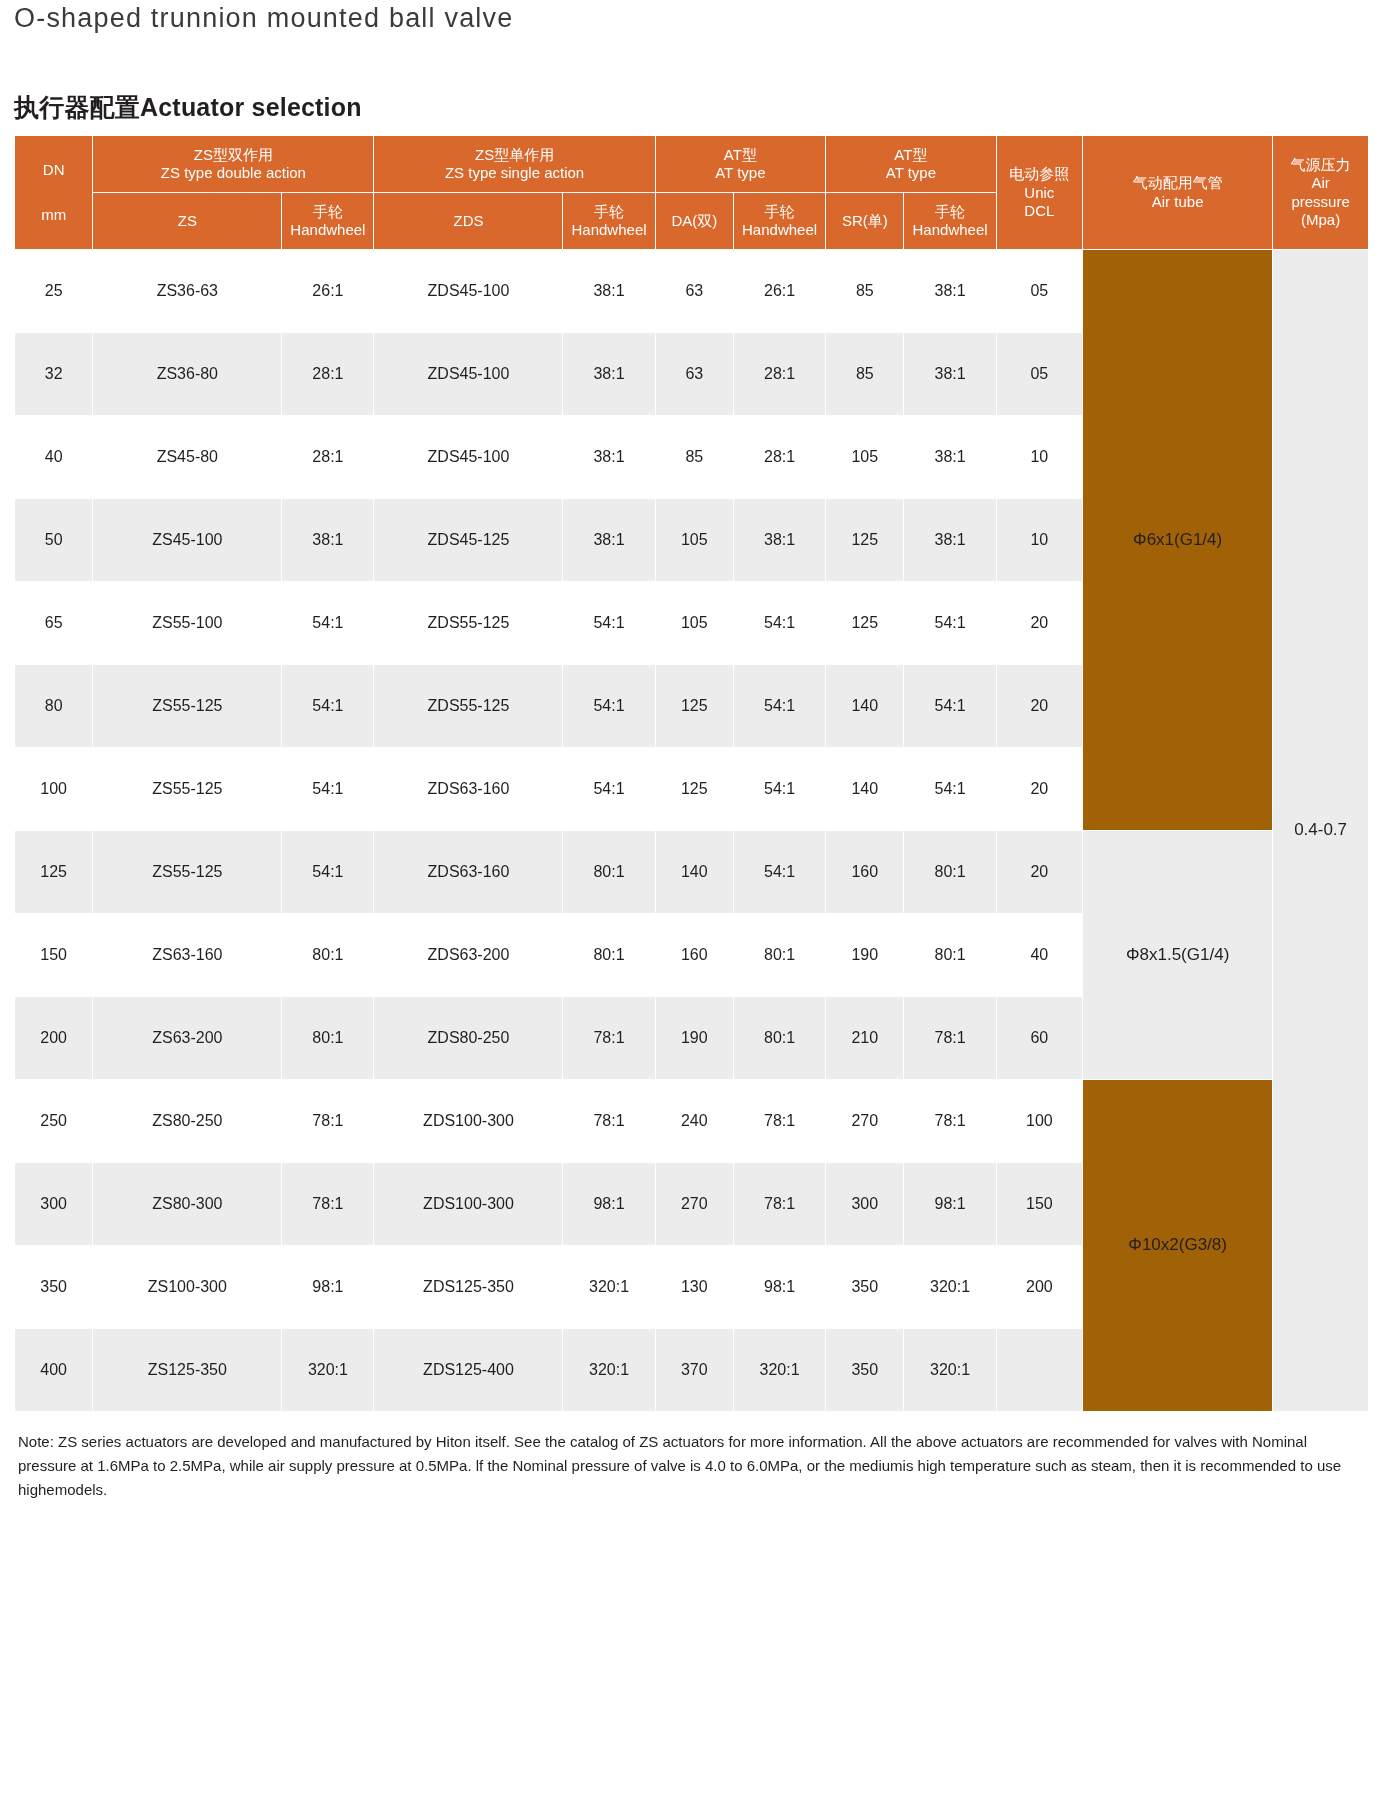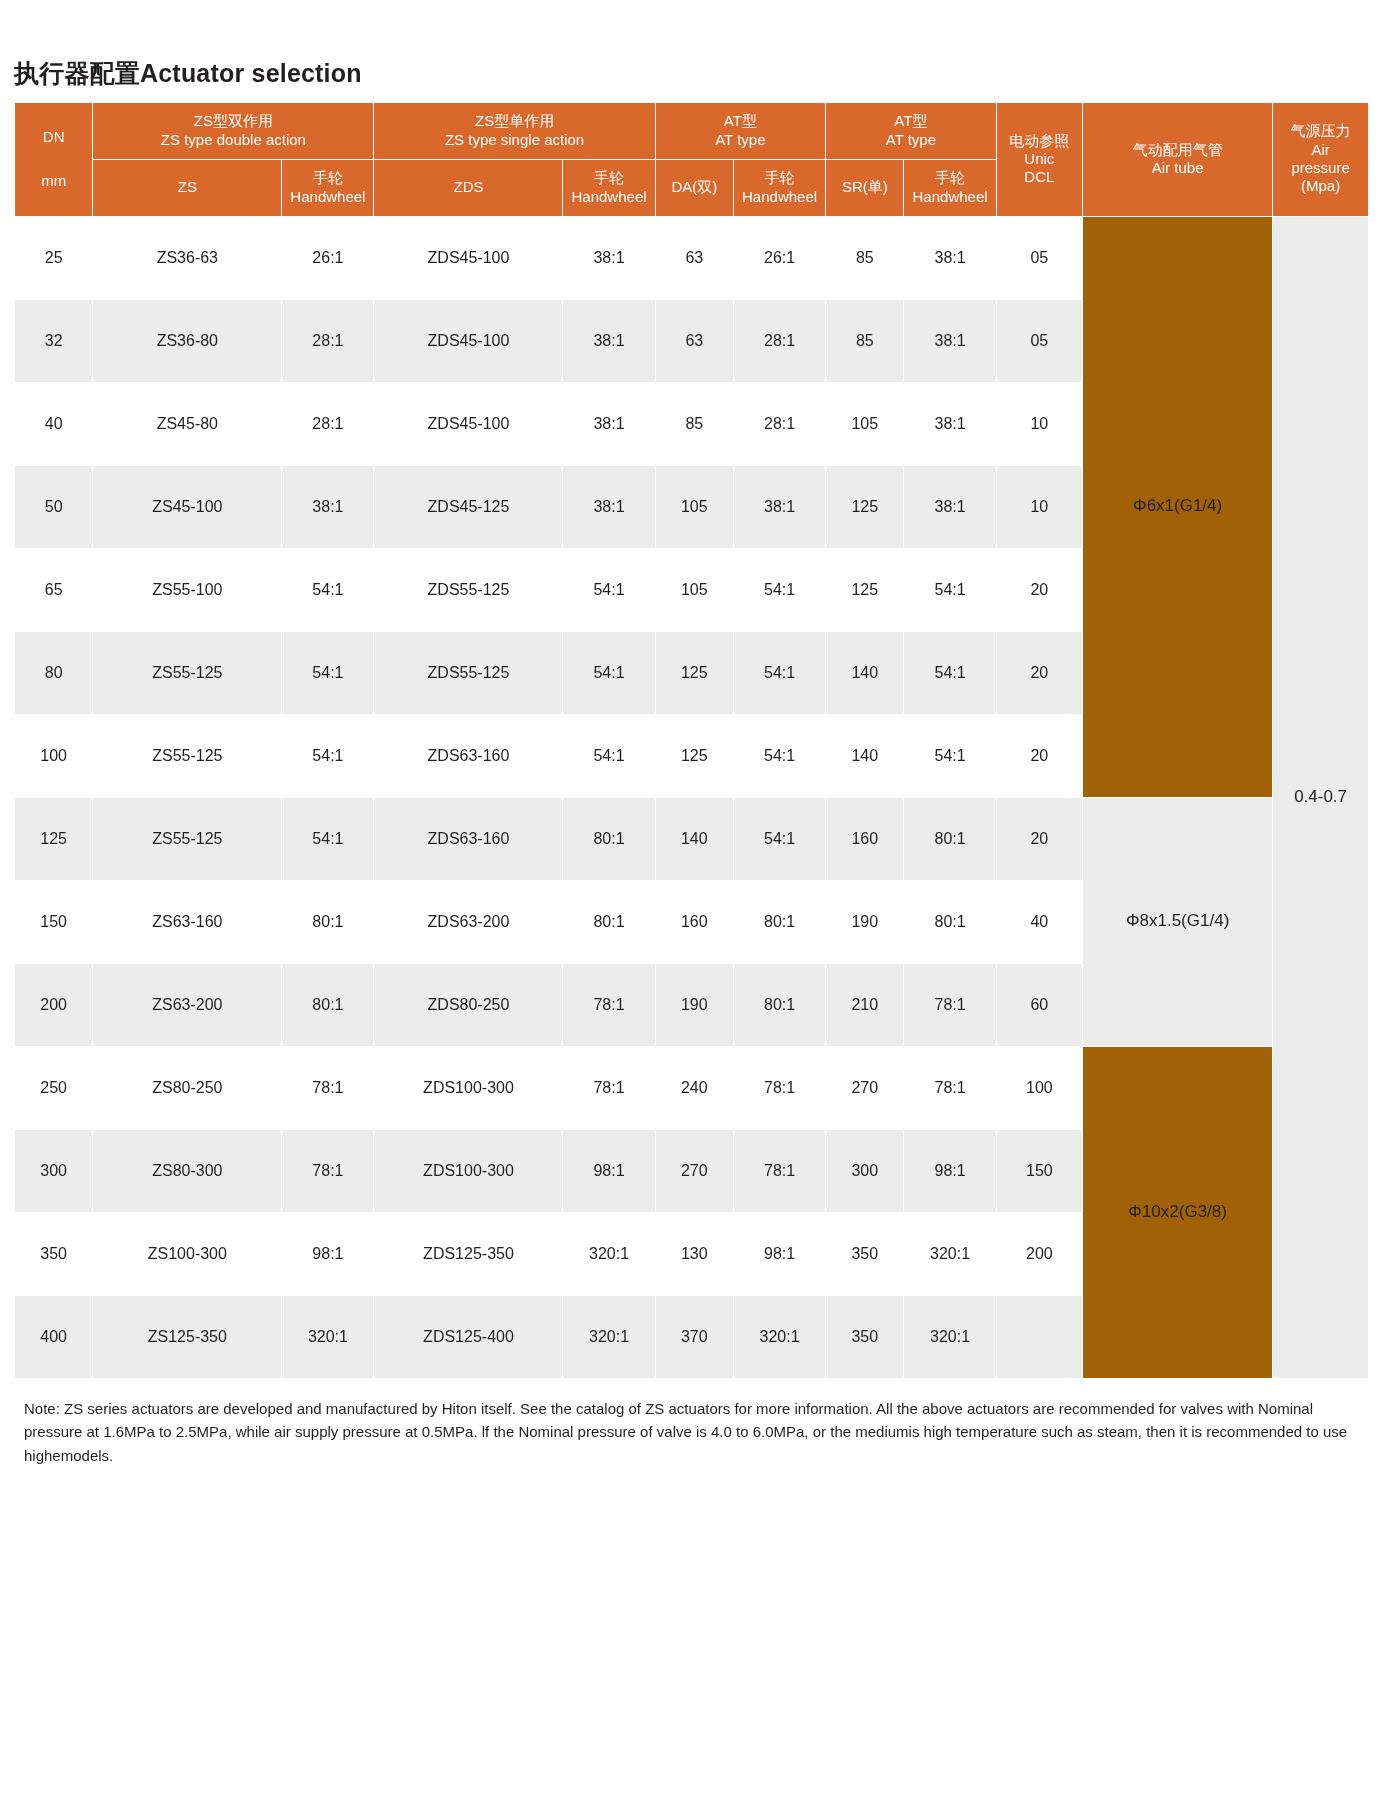--- a/index.html
+++ b/index.html
@@ -100,28 +100,29 @@
   .note-cn {
     font-size: 15.5px;
     line-height: 1.62;
     color: #231f20;
     margin: 0 0 10px 0;
   }
   .note-en {
     font-size: 15px;
     line-height: 1.58;
     color: #231f20;
-    margin: 10px;
+    margin: 4px;
   }
 </style>
 </head>
 <body>
 
 <div class="page">
 
+  <h2 class="title-en">O-shaped trunnion mounted ball valve</h2>
 
   <h3 class="section-title">执行器配置Actuator selection</h3>
 
   <table class="spec">
     <colgroup>
       <col style="width:68px">
       <col style="width:164px">
       <col style="width:80px">
       <col style="width:164px">
       <col style="width:80px">

